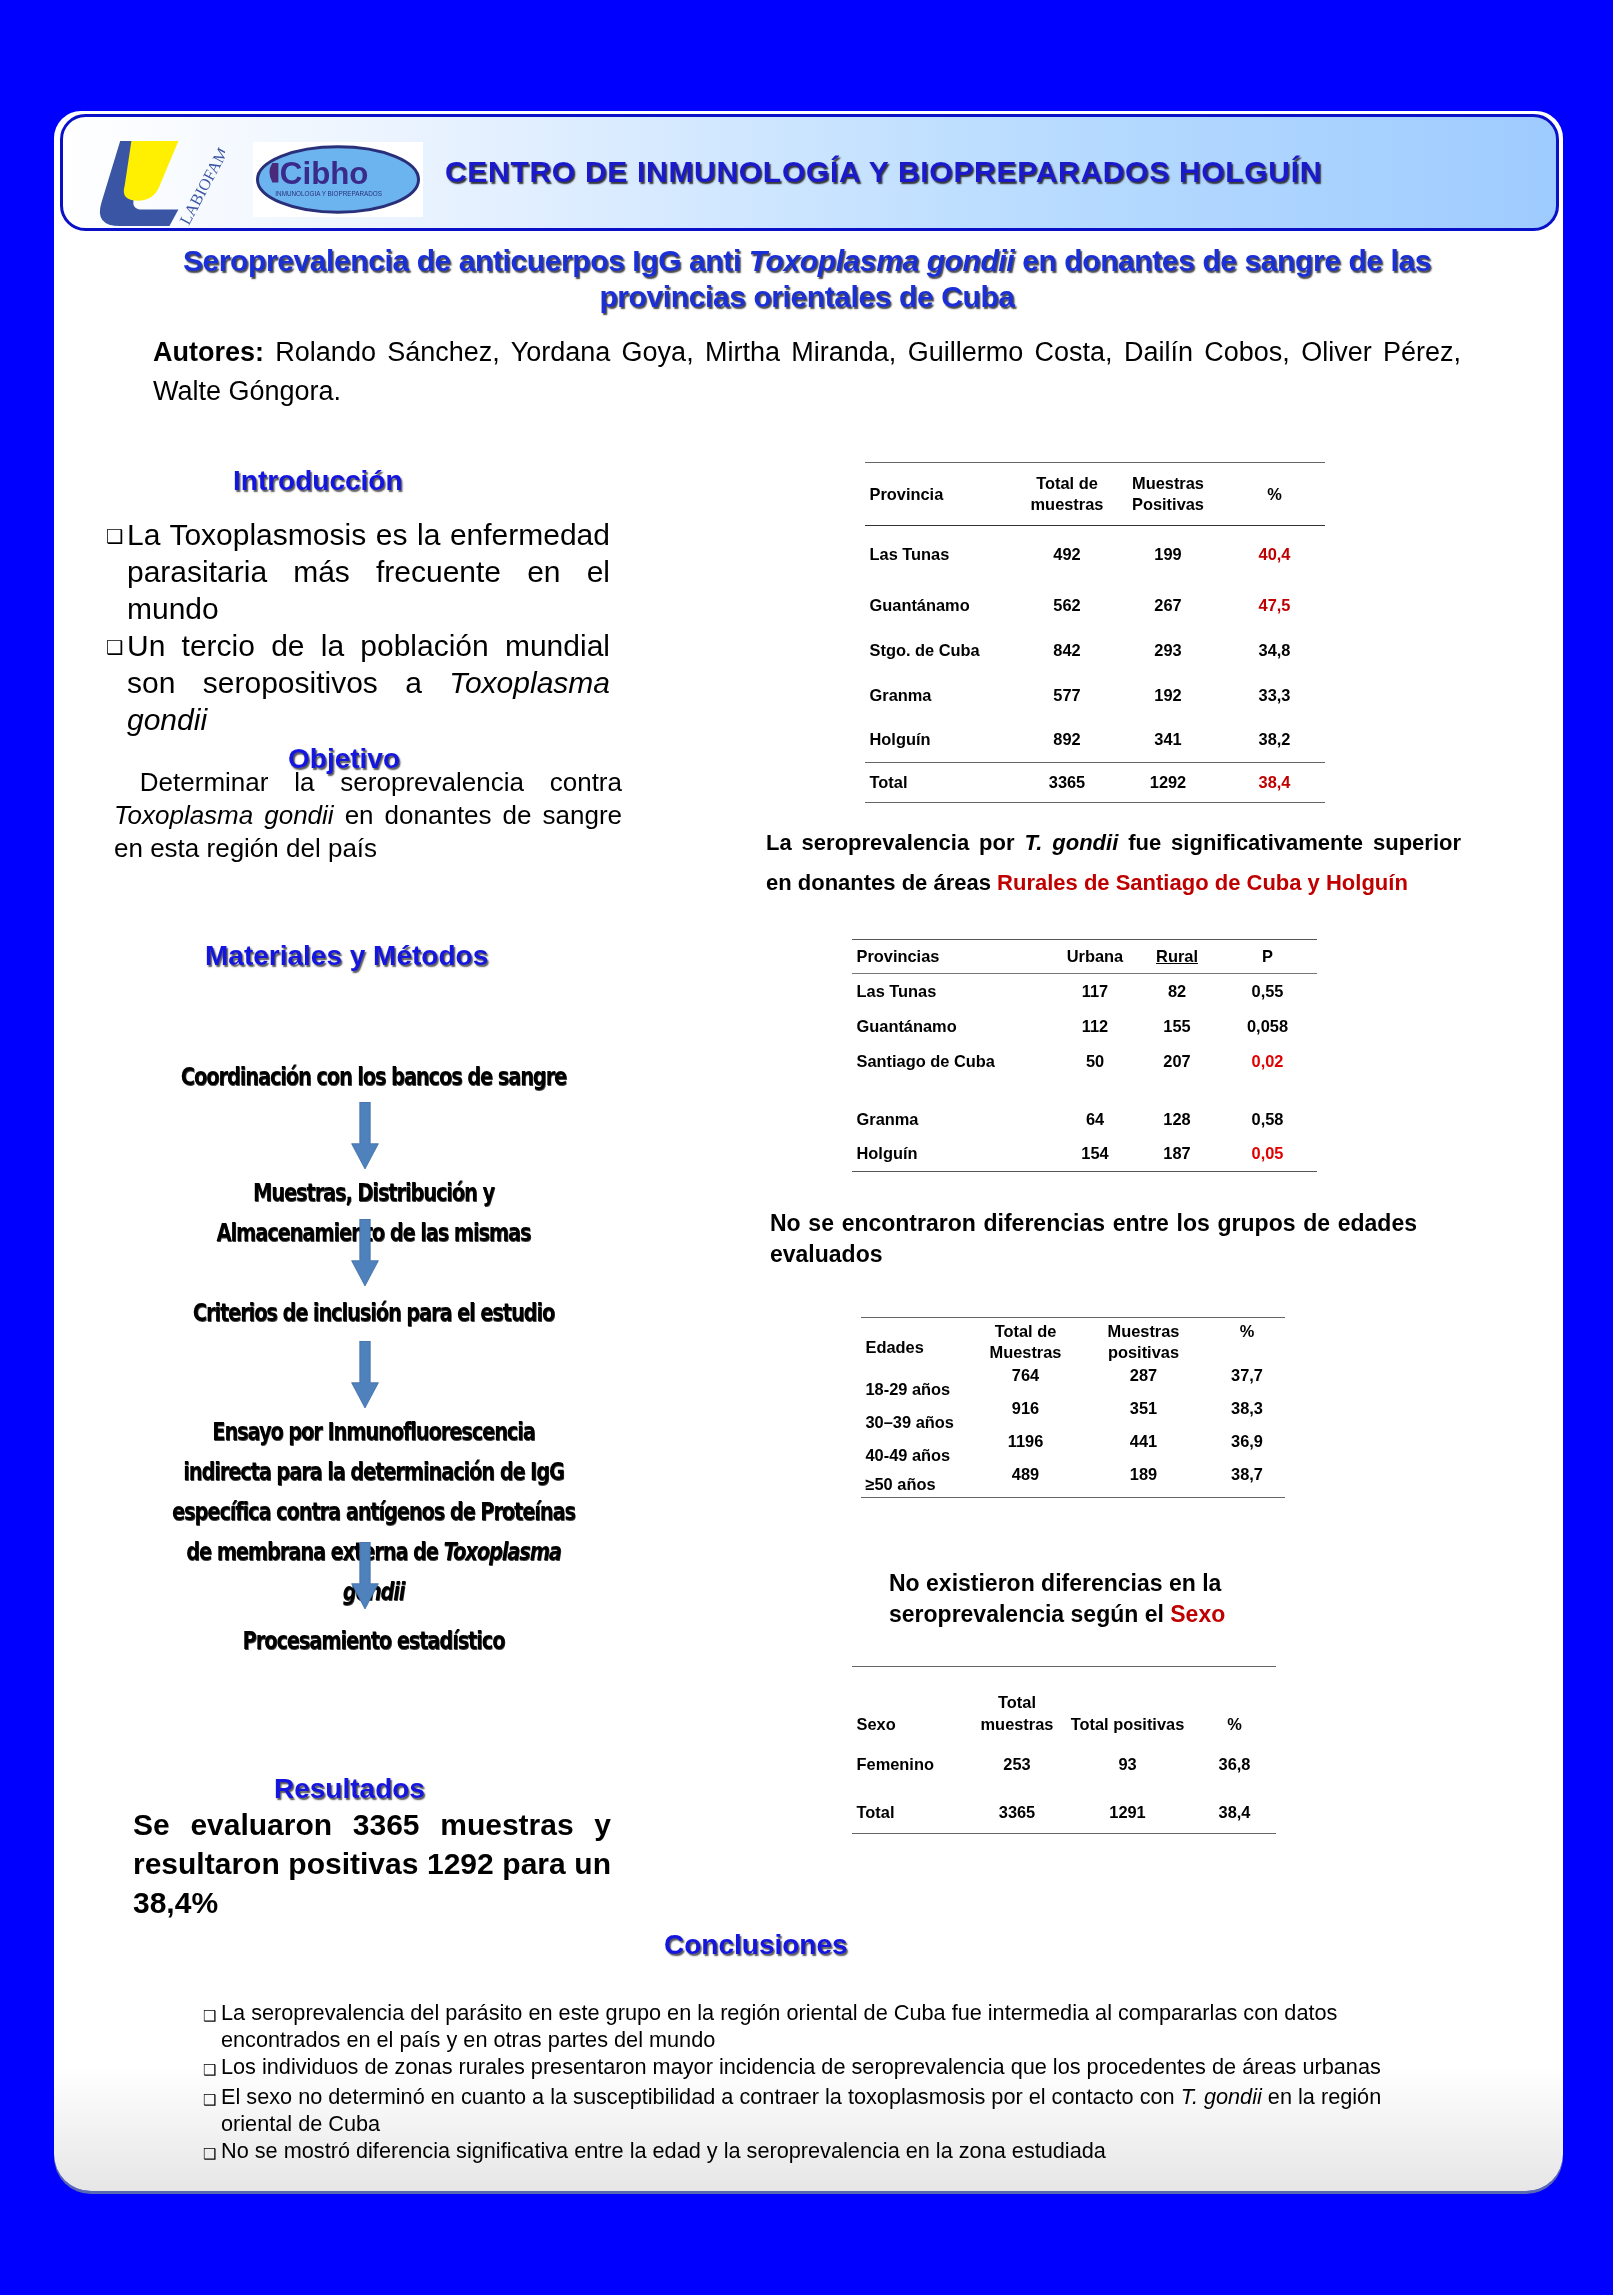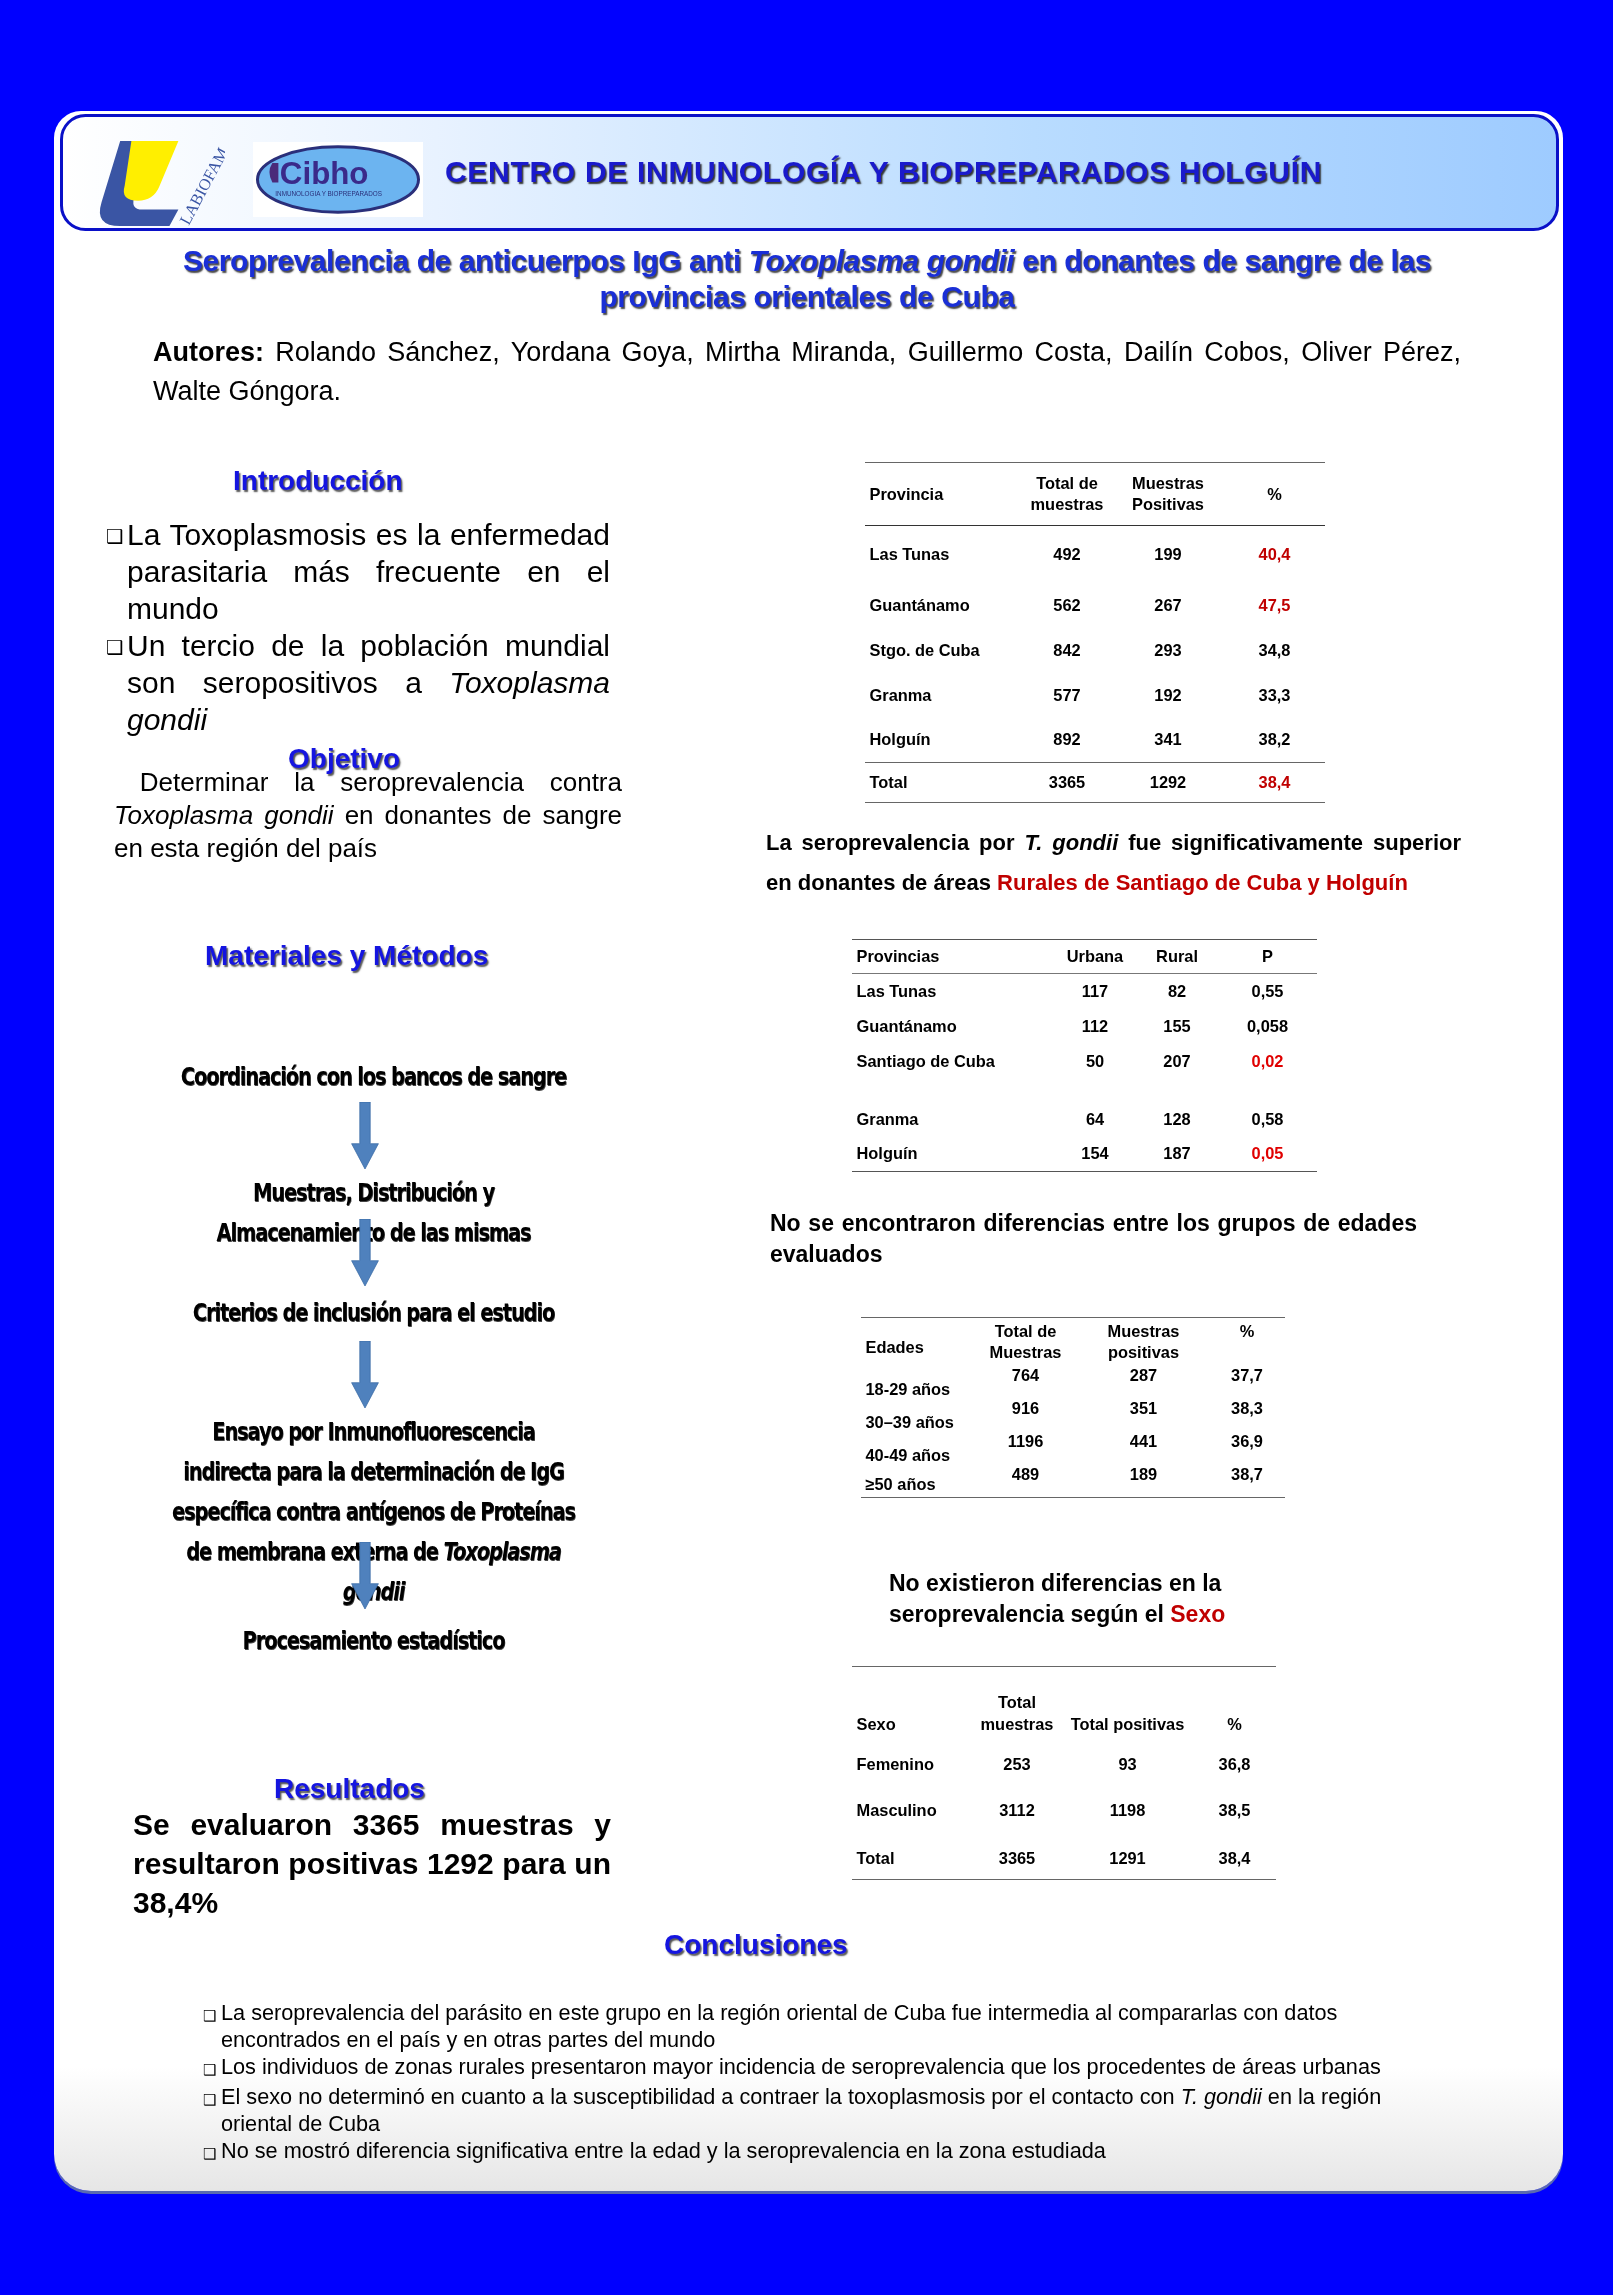--- a/index.html
+++ b/index.html
@@ -243,21 +243,21 @@
 
 <div class="finding" style="left:766px; top:823px; width:695px;">
   <span>La seroprevalencia por </span><i>T. gondii</i><span> fue significativamente superior en donantes de áreas </span><span class="hl">Rurales de Santiago de Cuba y Holguín</span>
 </div>
 
 <table class="data" id="t2">
   <thead>
     <tr>
       <th class="l" style="width:202px;">Provincias</th>
       <th class="c" style="width:82px;">Urbana</th>
-      <th class="c" style="width:82px;">Rural</th>
+      <th class="c" style="width:82px;text-decoration:underline;">Rural</th>
       <th class="c">P</th>
     </tr>
   </thead>
   <tbody>
     <tr>
       <td class="l">Las Tunas</td>
       <td class="c">117</td>
       <td class="c">82</td>
       <td class="c">0,55</td>
     </tr>
@@ -340,26 +340,20 @@
       <th class="c">%</th>
     </tr>
   </thead>
   <tbody>
     <tr>
       <td class="l">Femenino</td>
       <td class="c">253</td>
       <td class="c">93</td>
       <td class="c">36,8</td>
     </tr>
-    <tr>
-      <td class="l">Masculino</td>
-      <td class="c">3112</td>
-      <td class="c">1198</td>
-      <td class="c">38,5</td>
-    </tr>
     <tr class="total">
       <td class="l">Total</td>
       <td class="c">3365</td>
       <td class="c">1291</td>
       <td class="c">38,4</td>
     </tr>
   </tbody>
 </table>
 
 <div class="sec-head" style="left:664px; top:1929px;">Conclusiones</div>

